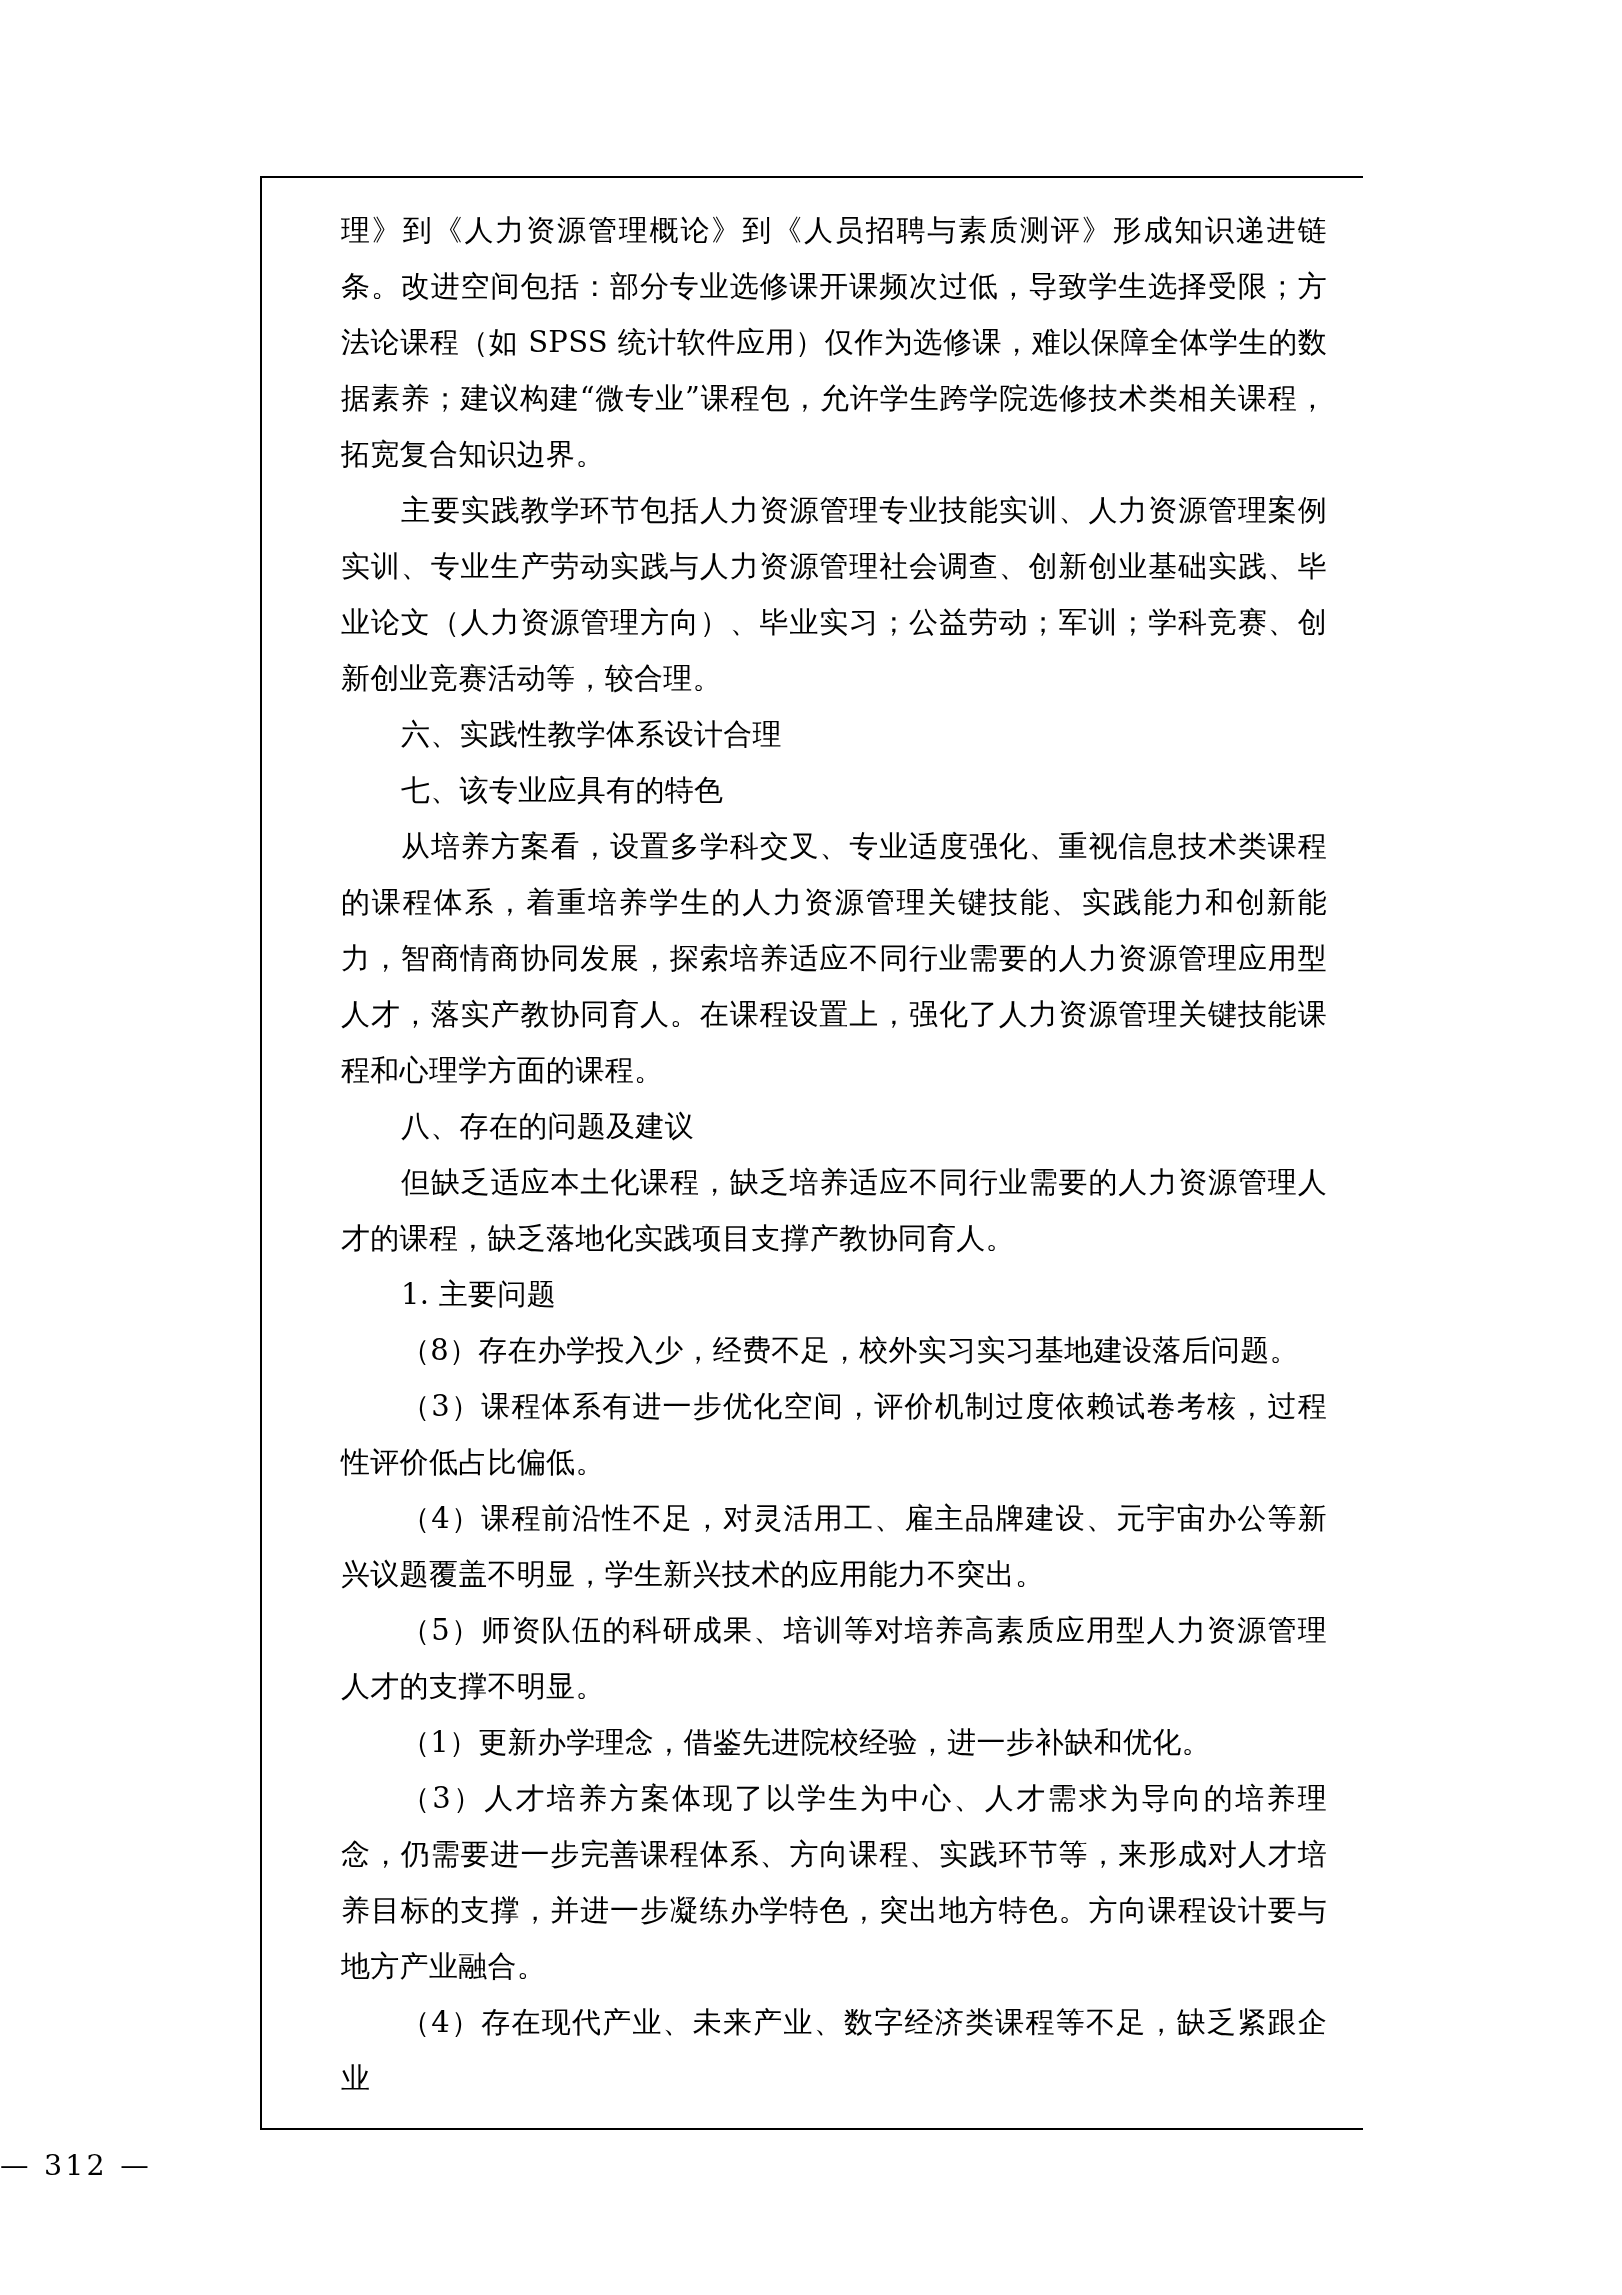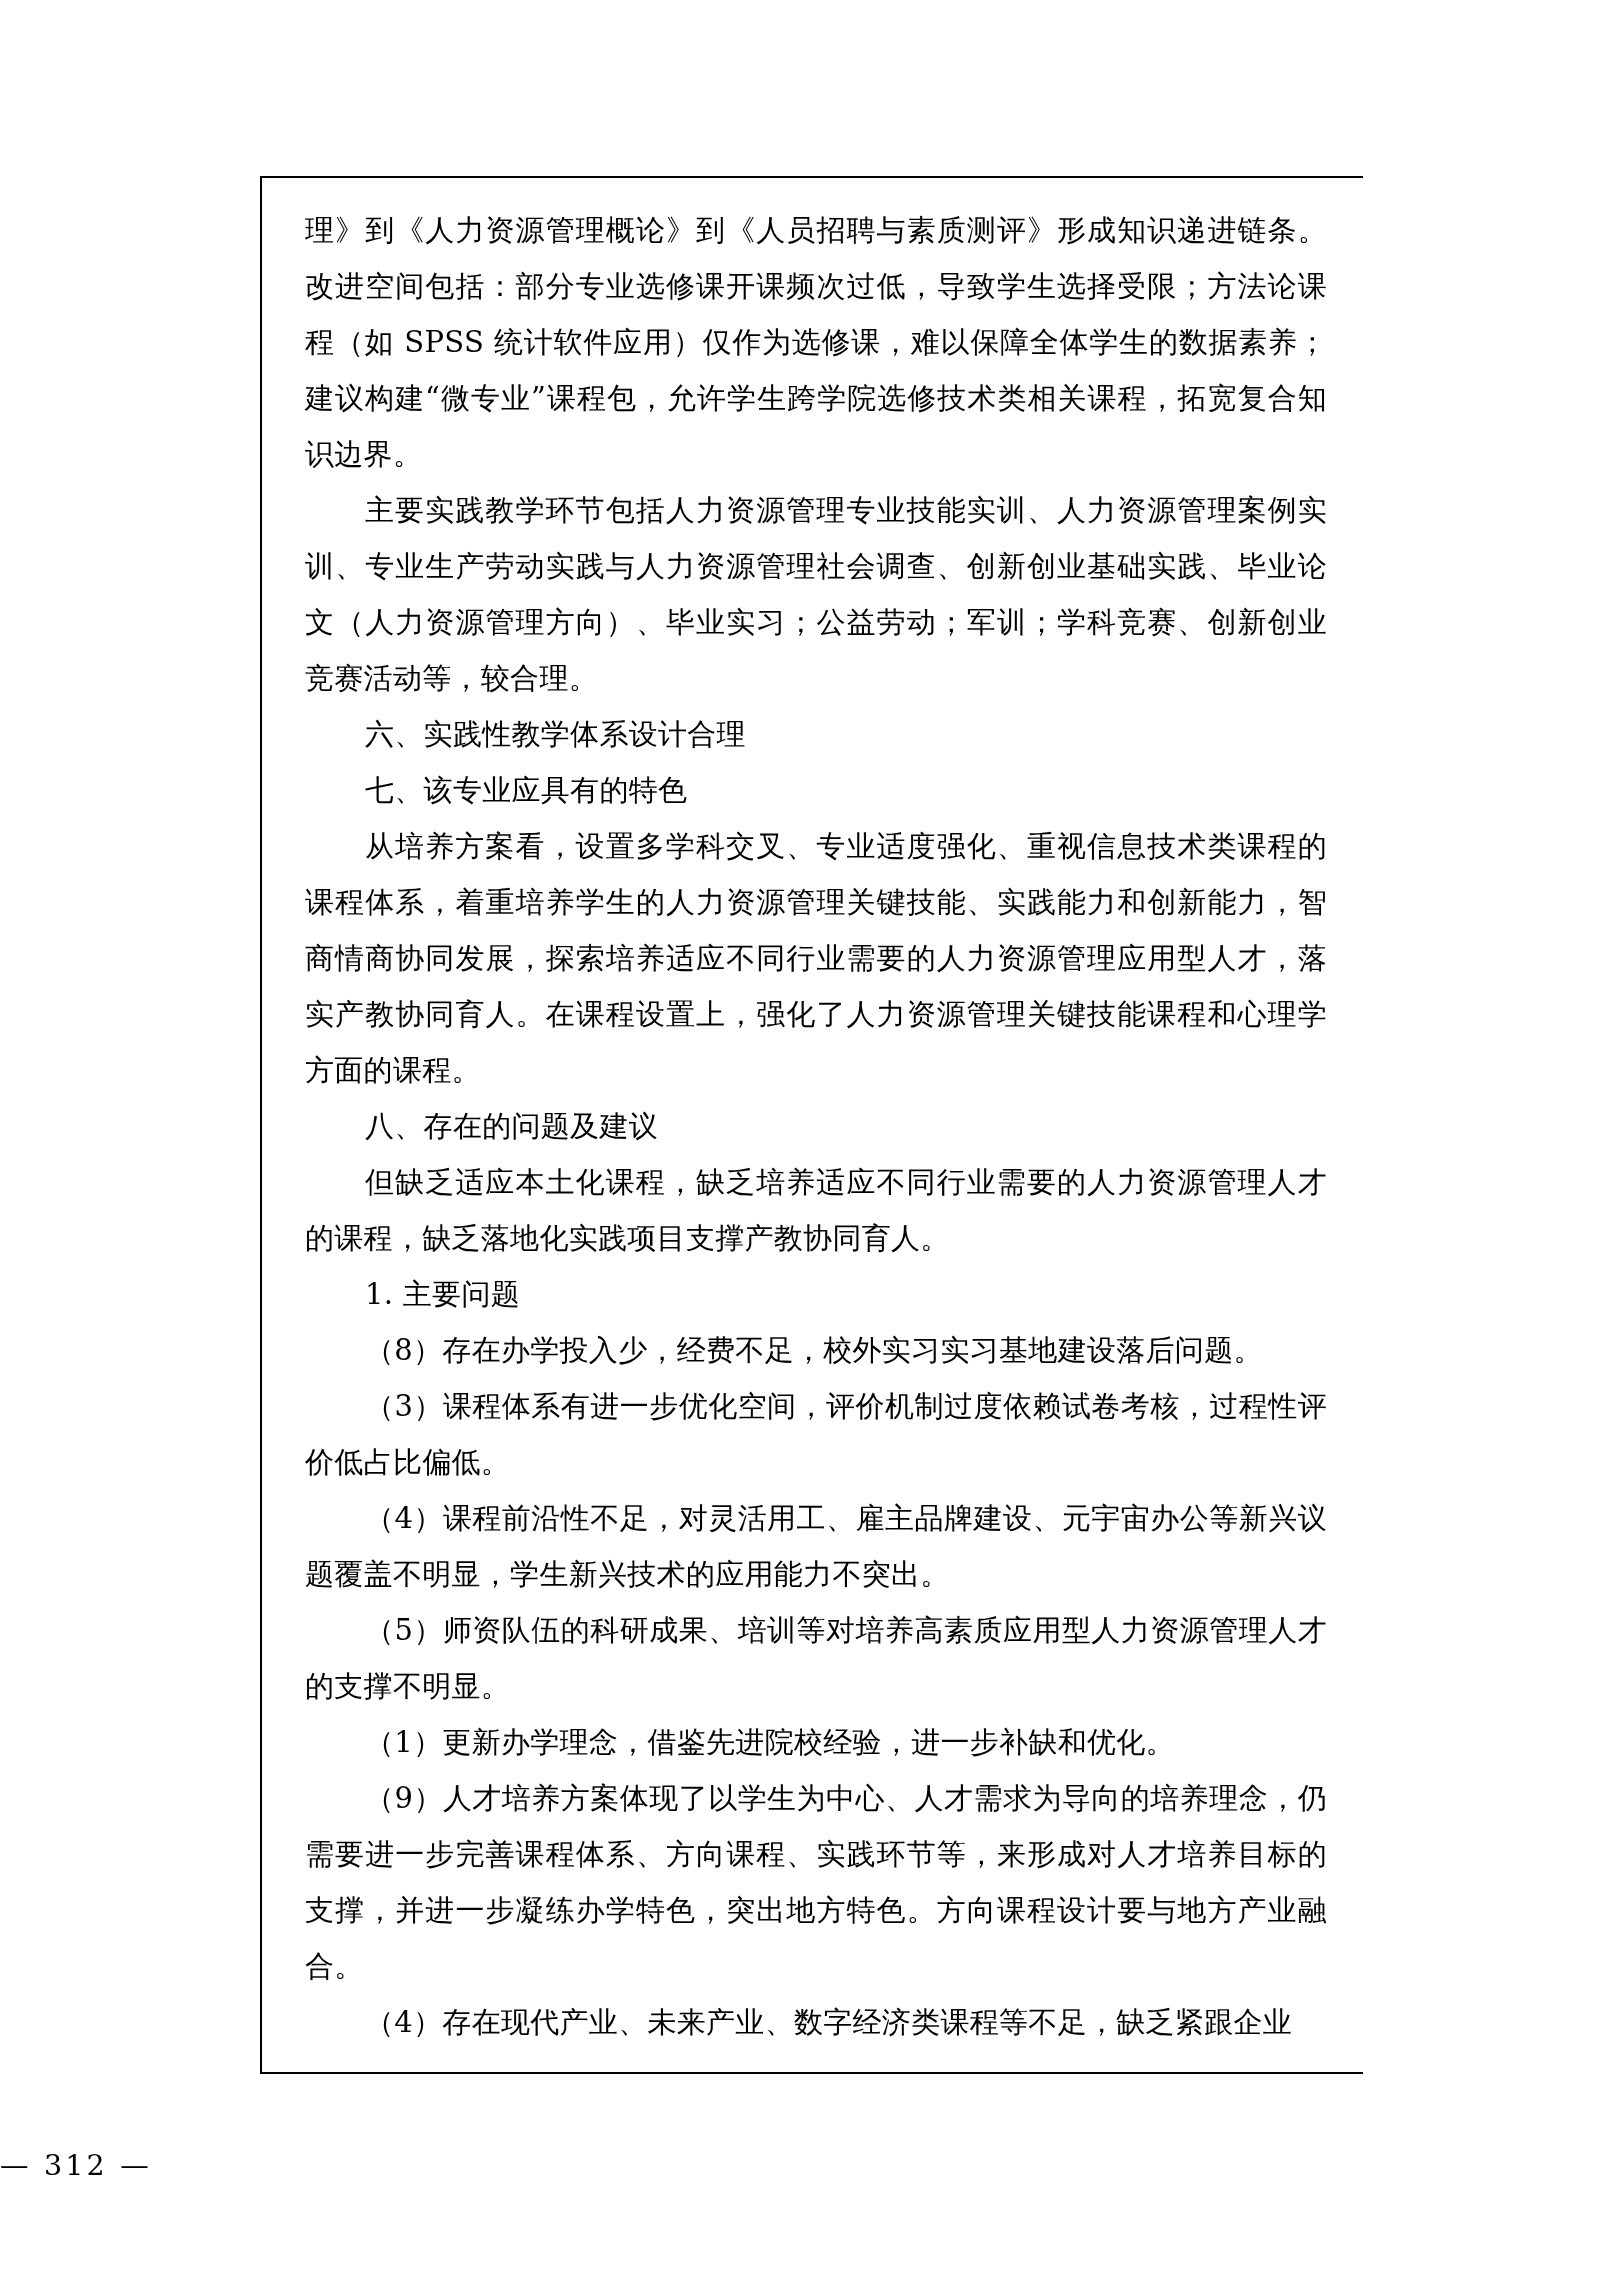--- a/index.html
+++ b/index.html
@@ -28,20 +28,21 @@
     width: 1103px;
     min-height: 1887px;
     border-left: 2.4px solid #000;
     border-top: 2.4px solid #000;
     border-bottom: 2.4px solid #000;
     box-sizing: border-box;
     padding: 0;
   }
   .inner {
     padding: 24px 36px 22px 43px;
+    margin-left: 36px;
   }
   p {
     margin: 0;
     font-size: 29px;
     line-height: 56px;
     text-align: justify;
     text-justify: inter-ideograph;
     letter-spacing: 0.3px;
     font-family: "DejaVu Serif", "Liberation Serif", serif;
   }
@@ -75,21 +76,21 @@
       <p class="indent">七、该专业应具有的特色</p>
       <p class="indent">从培养方案看，设置多学科交叉、专业适度强化、重视信息技术类课程的课程体系，着重培养学生的人力资源管理关键技能、实践能力和创新能力，智商情商协同发展，探索培养适应不同行业需要的人力资源管理应用型人才，落实产教协同育人。在课程设置上，强化了人力资源管理关键技能课程和心理学方面的课程。</p>
       <p class="indent">八、存在的问题及建议</p>
       <p class="indent">但缺乏适应本土化课程，缺乏培养适应不同行业需要的人力资源管理人才的课程，缺乏落地化实践项目支撑产教协同育人。</p>
       <p class="indent">1. 主要问题</p>
       <p class="indent">（8）存在办学投入少，经费不足，校外实习实习基地建设落后问题。</p>
       <p class="indent">（3）课程体系有进一步优化空间，评价机制过度依赖试卷考核，过程性评价低占比偏低。</p>
       <p class="indent">（4）课程前沿性不足，对灵活用工、雇主品牌建设、元宇宙办公等新兴议题覆盖不明显，学生新兴技术的应用能力不突出。</p>
       <p class="indent">（5）师资队伍的科研成果、培训等对培养高素质应用型人力资源管理人才的支撑不明显。</p>
       <p class="indent">（1）更新办学理念，借鉴先进院校经验，进一步补缺和优化。</p>
-      <p class="indent">（9）人才培养方案体现了以学生为中心、人才需求为导向的培养理念，仍需要进一步完善课程体系、方向课程、实践环节等，来形成对人才培养目标的支撑，并进一步凝练办学特色，突出地方特色。方向课程设计要与地方产业融合。</p>
+      <p class="indent">（3）人才培养方案体现了以学生为中心、人才需求为导向的培养理念，仍需要进一步完善课程体系、方向课程、实践环节等，来形成对人才培养目标的支撑，并进一步凝练办学特色，突出地方特色。方向课程设计要与地方产业融合。</p>
       <p class="indent">（4）存在现代产业、未来产业、数字经济类课程等不足，缺乏紧跟企业</p>
 
     </div>
   </div>
 
   <div class="page-number">— 312 —</div>
 
 </div>
 
 

